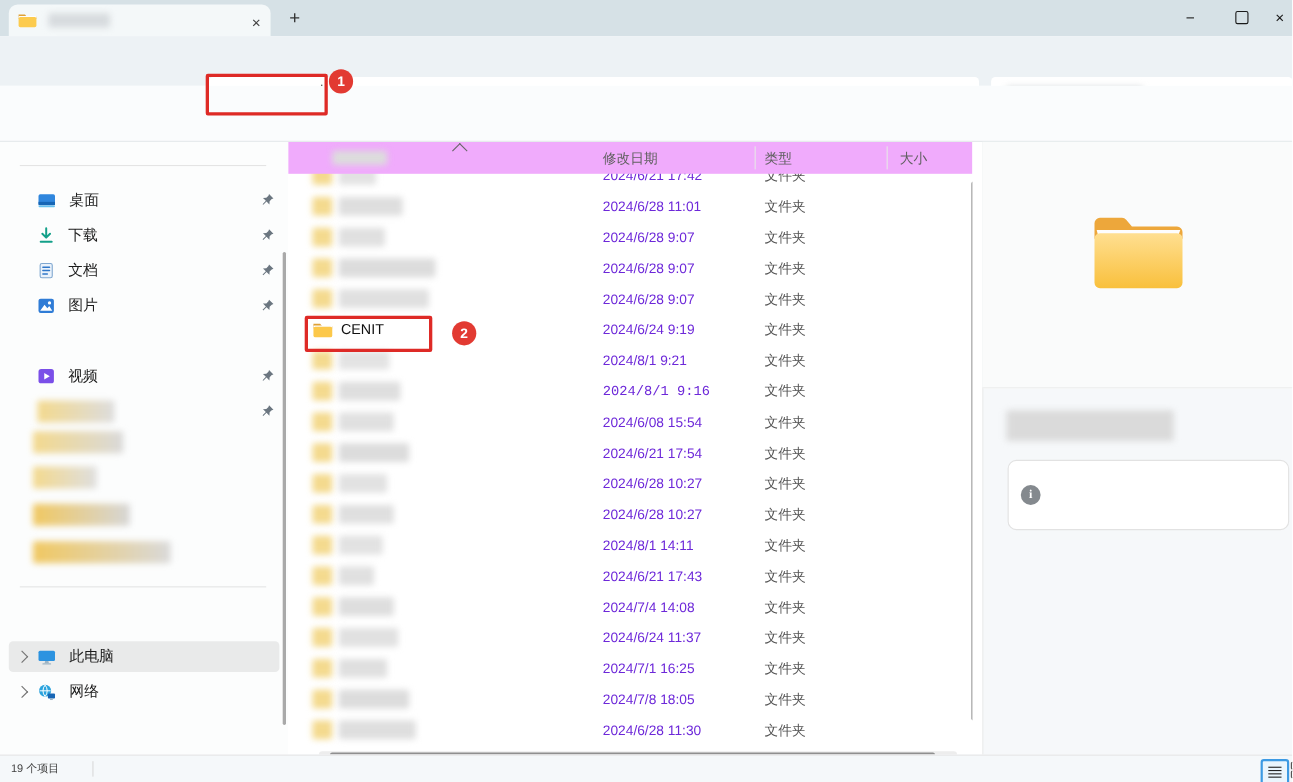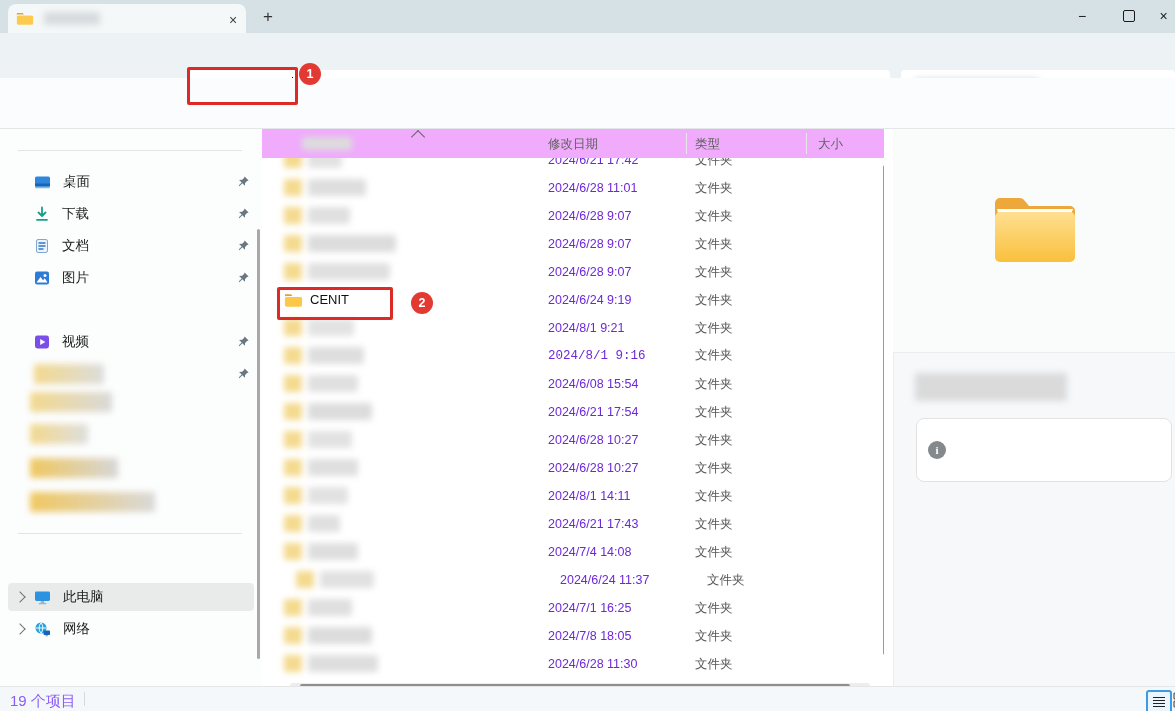--- a/index.html
+++ b/index.html
@@ -53,21 +53,21 @@
   .scroll{background:#9b9b9b;border-radius:2px;}
   
   .details{left:893px;top:129px;width:282px;height:557px;background:#f6f8fa;border-left:1px solid #ececec;box-sizing:border-box;}
   .dtop{left:893px;top:129px;width:282px;height:224px;background:#fafbfb;border-bottom:1px solid #ededed;box-sizing:border-box;}
   .infocard{left:916px;top:418px;width:256px;height:64px;background:#fff;border:1px solid #e2e2e2;border-radius:8px;box-sizing:border-box;}
   .infotxt{left:954px;top:430px;width:208px;font-size:13.5px;line-height:20px;color:#333;}
   .iicon{left:928px;top:441px;width:18px;height:18px;border-radius:50%;background:#84898e;color:#fff;
          font-size:11px;font-weight:bold;display:flex;align-items:center;justify-content:center;font-family:"Liberation Serif",serif;}
   
   .statusbar{left:0;top:686px;width:1175px;height:25px;background:#f5f8fa;border-top:1px solid #e6e6e6;box-sizing:border-box;}
-  .stattxt{position:absolute;left:10px;top:5px;font-size:15px;color:#8b5cf6;}
+  .stattxt{position:absolute;left:10px;top:5px;font-size:10px;color:#404040;}
   .viewbtn{position:absolute;top:3px;width:22px;height:20px;border-radius:3px;display:flex;align-items:center;justify-content:center;}
   .viewbtn.sel{border:2px solid #3d9ae3;background:#eaf5fd;}
   .vlines i{display:block;width:12px;height:1.6px;background:#222;margin:1.3px 0;}
 </style>
 </head>
 <body>
 
 <div id="app">
 
   <div class="abs titlebar">
@@ -394,21 +394,21 @@
         <span class="fblur blur" style="left:38px;width:32px;background:#e0e0e0;"></span>
         <span class="fdate">2024/6/21 17:43</span>
         <span class="ftype">文件夹</span>
       </div>
     <div class="abs frow" style="left:8px;top:409px;">
         <span class="fblur blur" style="left:14px;width:18px;background:#f4da8e;"></span>
         <span class="fblur blur" style="left:38px;width:50px;background:#dedede;"></span>
         <span class="fdate">2024/7/4 14:08</span>
         <span class="ftype">文件夹</span>
       </div>
-    <div class="abs frow" style="left:20px;top:437px;">
+    <div class="abs frow" style="left:8px;top:437px;">
         <span class="fblur blur" style="left:14px;width:18px;background:#f4da8e;"></span>
         <span class="fblur blur" style="left:38px;width:54px;background:#e1e1e1;"></span>
         <span class="fdate">2024/6/24 11:37</span>
         <span class="ftype">文件夹</span>
       </div>
     <div class="abs frow" style="left:8px;top:465px;">
         <span class="fblur blur" style="left:14px;width:18px;background:#f4da8e;"></span>
         <span class="fblur blur" style="left:38px;width:44px;background:#dfdfdf;"></span>
         <span class="fdate">2024/7/1 16:25</span>
         <span class="ftype">文件夹</span>

